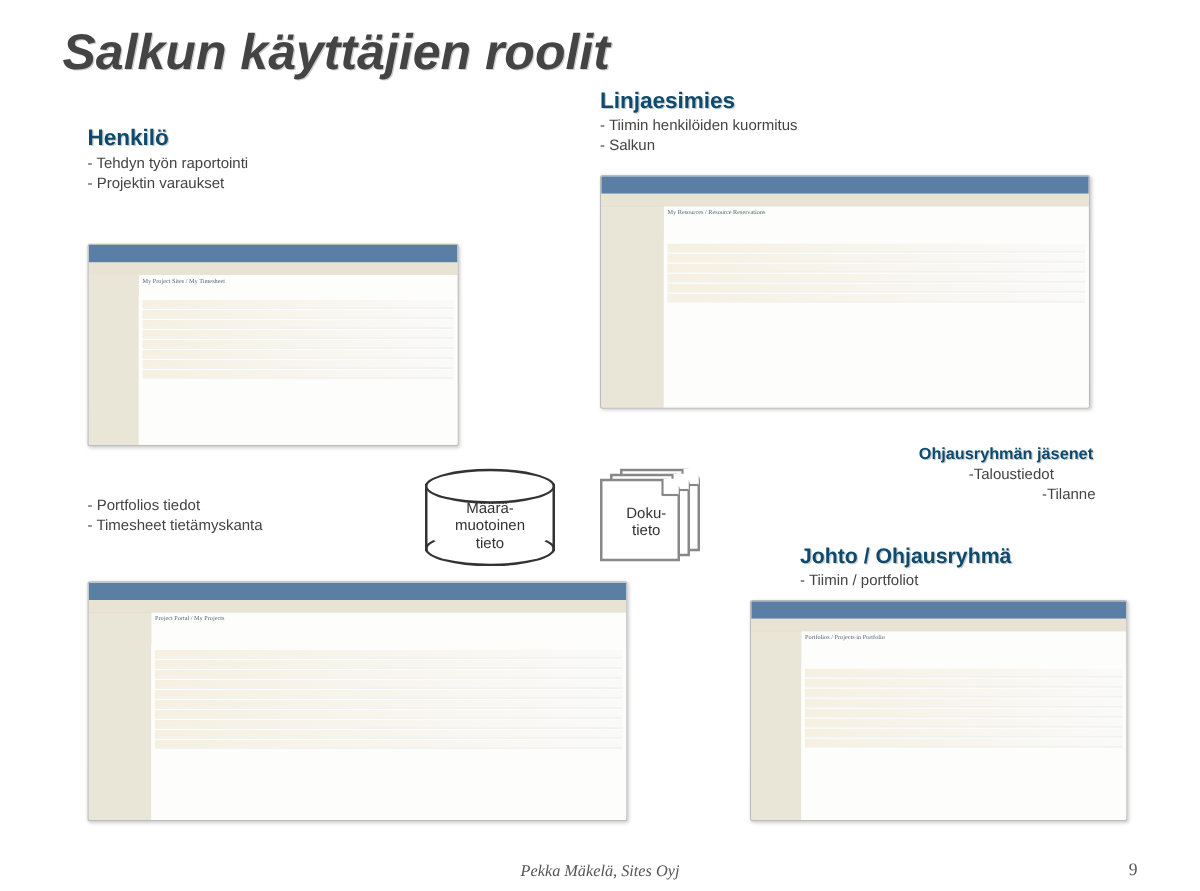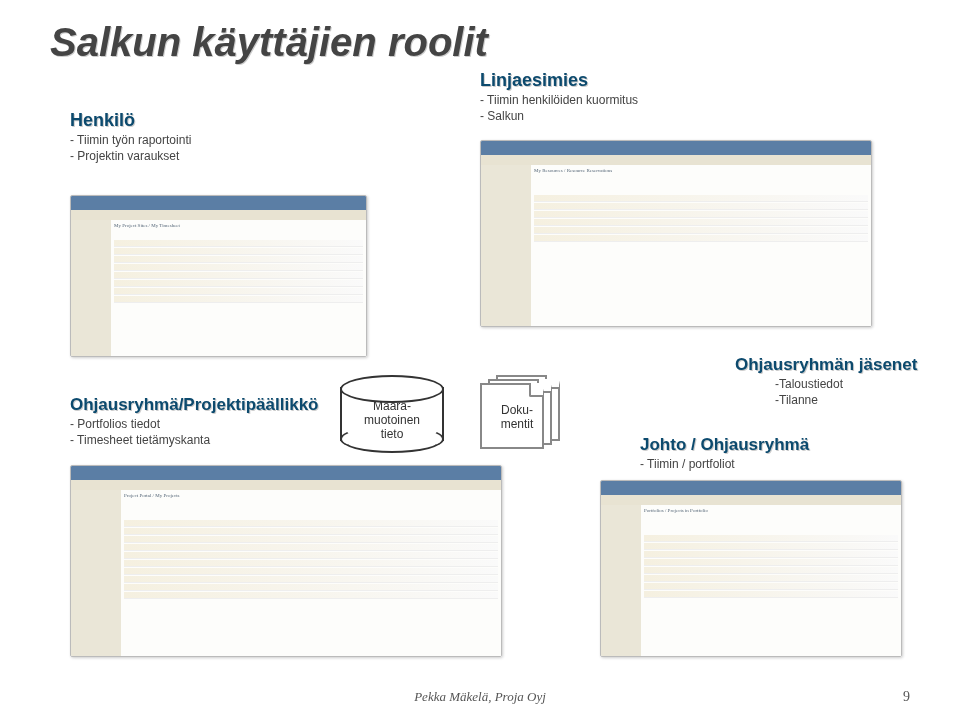--- a/index.html
+++ b/index.html
@@ -196,42 +196,41 @@
     color: #555;
   }
 </style>
 </head>
 <body>
 
 <div class="slide">
 
   <div class="title">Salkun käyttäjien roolit</div>
 
-  <div class="role-block" style="left:70px; top:110px; width:250px">
+  <div class="role-block" style="left:70px; top:100px; width:250px">
     <div class="role-title">Henkilö</div>
-    <div class="role-list">- Tiimin työn raportointi</div>
+    <div class="role-list">- Tehdyn työn raportointi</div>
     <div class="role-list">- Projektin varaukset</div>
   </div>
 
   <div class="role-block" style="left:480px; top:70px; width:280px">
     <div class="role-title">Linjaesimies</div>
     <div class="role-list">- Tiimin henkilöiden kuormitus</div>
     <div class="role-list">- Salkun</div>
   </div>
 
   <div class="role-block" style="left:70px; top:395px; width:290px">
-    <div class="role-title" style="font-size:17px">Ohjausryhmä/Projektipäällikkö</div>
     <div class="role-list">- Portfolios tiedot</div>
     <div class="role-list">- Timesheet tietämyskanta</div>
   </div>
 
   <div class="role-block" style="left:735px; top:355px; width:200px; text-align:right">
-    <div class="role-title" style="font-size:17px; text-align:left">Ohjausryhmän jäsenet</div>
+    <div class="role-title" style="font-size:13px; text-align:left">Ohjausryhmän jäsenet</div>
     <div class="role-list" style="text-align:left; padding-left:40px">-Taloustiedot</div>
-    <div class="role-list" style="text-align:left; padding-left:40px">-Tilanne</div>
+    <div class="role-list" style="text-align:center; padding-left:40px">-Tilanne</div>
   </div>
 
   <div class="role-block" style="left:640px; top:435px; width:260px">
     <div class="role-title" style="font-size:17px">Johto / Ohjausryhmä</div>
     <div class="role-list">- Tiimin / portfoliot</div>
   </div>
 
   <div class="screenshot-placeholder" style="left:70px; top:195px; width:295px; height:160px">
     <div class="sp-header"></div>
       <div class="sp-toolbar"></div>
@@ -307,19 +306,19 @@
     <div class="cyl-label" style="white-space:pre-line">Määrä-
 muotoinen
 tieto</div>
   </div>
 
   <div class="doc-stack" style="left:480px; top:375px">
     <div class="doc-page"></div>
       <div class="doc-page"></div>
       <div class="doc-page"></div>
     <div class="doc-label" style="white-space:pre-line">Doku-
-mentit</div>
-  </div>
-
-
-  <div class="footer">Pekka Mäkelä, Proja Oyj</div>
+tieto</div>
+  </div>
+
+
+  <div class="footer">Pekka Mäkelä, Sites Oyj</div>
   <div class="page-num">9</div>
 </div>
 
 </body></html>

